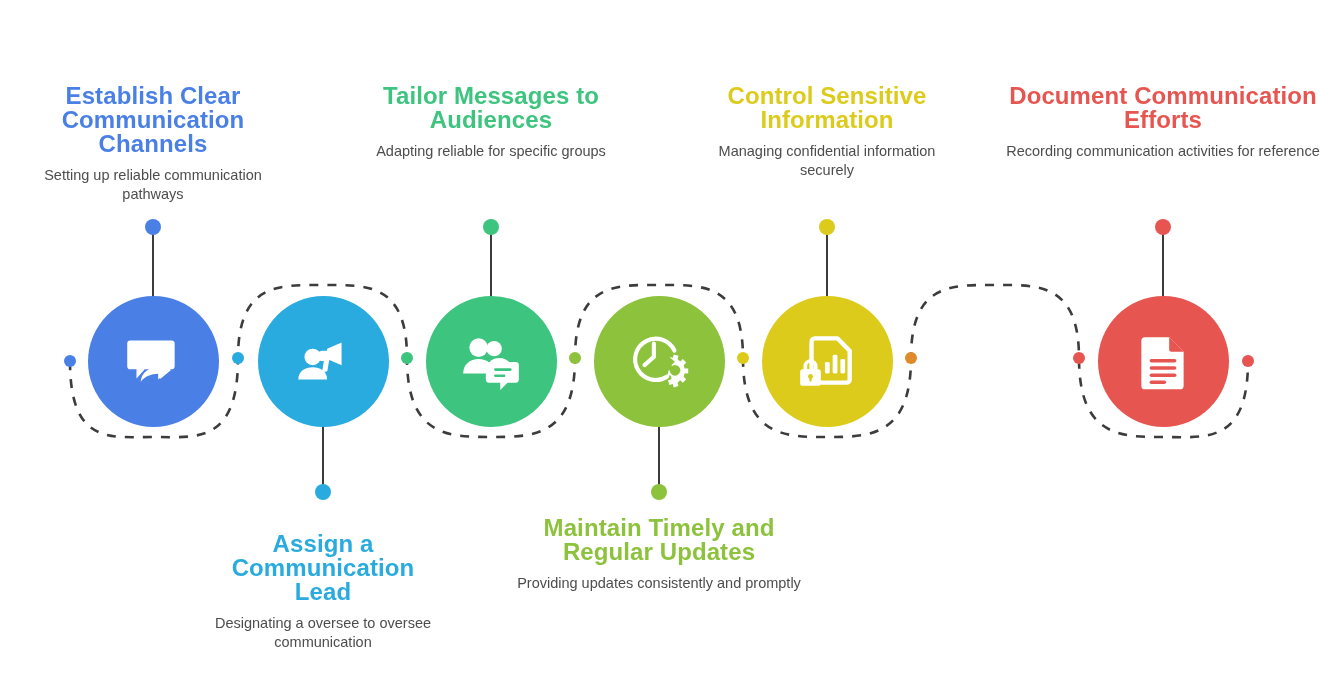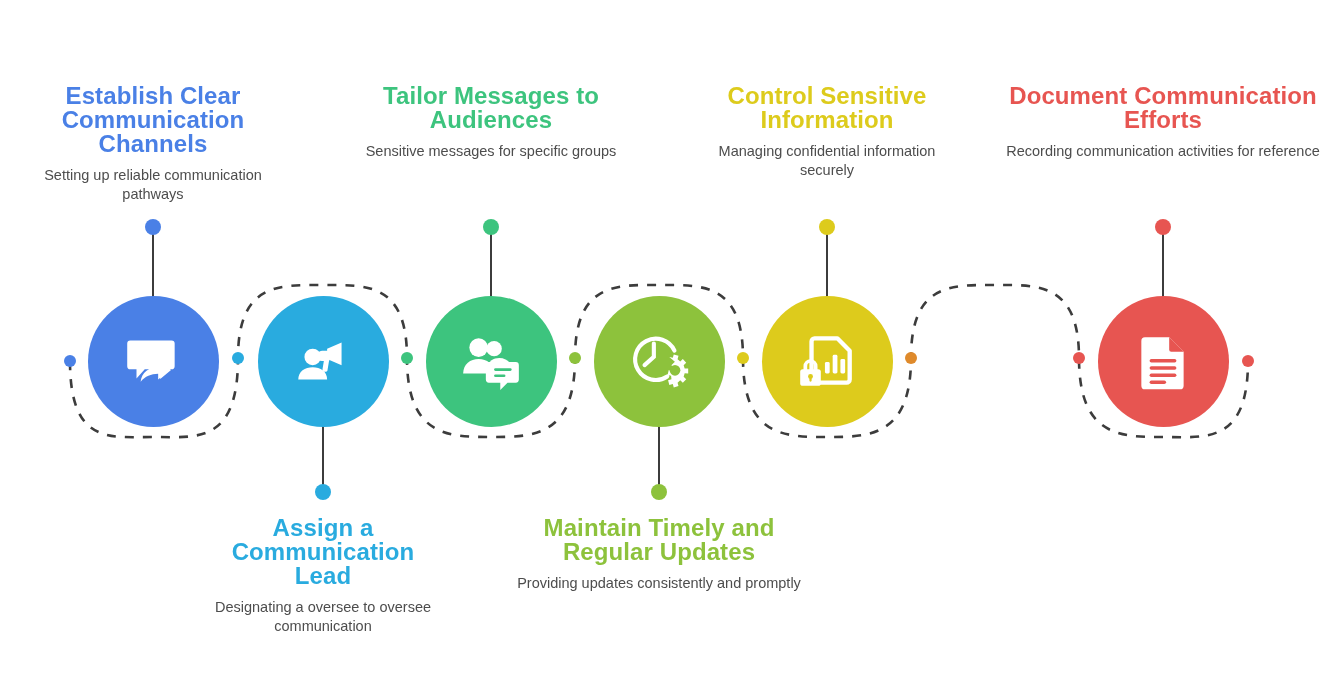--- a/index.html
+++ b/index.html
@@ -161,40 +161,40 @@
       <svg viewBox="0 0 64 64" xmlns="http://www.w3.org/2000/svg">
         <path fill="#ffffff" d="M10 12h40a3 3 0 0 1 3 3v22a3 3 0 0 1-3 3H24l-8 9V40h-6a3 3 0 0 1-3-3V15a3 3 0 0 1 3-3z"></path>
         <path fill="#ffffff" d="M20 52c1-9 8-14 17-14.5v-5.5l11 9-11 9v-5.6c-7 .1-12.6 2.6-17 7.6z"></path>
         <path fill="#ffffff" d="M39 32.2l10.5 8.6L39 49.4l-.2-3.6 6.6-5-6.6-5z"></path>
       </svg>
     </div>
   </div>
 
   <div class="step bottom narrow" style="left:153px;">
     <div class="textblock">
-      <p class="step-title" style="color: rgb(41, 171, 223);">Assign a Communication Lead</p>
+      <p class="step-title" style="color: rgb(41, 171, 223); margin-top: 16px;">Assign a Communication Lead</p>
       <p class="step-desc">Designating a oversee to oversee communication</p>
     </div>
     <div class="stem-dot" style="background: rgb(41, 171, 223);"></div>
     <div class="stem" style="background: rgb(60, 60, 60);"></div>
     <div class="circle" style="background: rgb(41, 171, 223);">
       <svg viewBox="0 0 64 64" xmlns="http://www.w3.org/2000/svg">
         <circle fill="#ffffff" cx="22" cy="28" r="8"></circle>
         <path fill="#ffffff" d="M8 50c0-8 6.5-12 14-12s14 4 14 12z"></path>
         <path fill="#ffffff" d="M36 20l14-6v22l-14-6z"></path>
         <path fill="#ffffff" d="M31 22h7v10h-7a5 5 0 0 1 0-10z"></path>
         <path fill="#ffffff" d="M33 31h5l-1.5 9a2.5 2.5 0 0 1-5 0z"></path>
       </svg>
     </div>
   </div>
 
   <div class="step top wide" style="left:321px;">
     <div class="textblock">
       <p class="step-title" style="color: rgb(61, 196, 126);">Tailor Messages to Audiences</p>
-      <p class="step-desc">Sensitive messages for specific groups</p>
+      <p class="step-desc">Adapting reliable for specific groups</p>
     </div>
     <div class="stem-dot" style="background: rgb(61, 196, 126);"></div>
     <div class="stem" style="background: rgb(60, 60, 60);"></div>
     <div class="circle" style="background: rgb(61, 196, 126);">
       <svg viewBox="0 0 64 64" xmlns="http://www.w3.org/2000/svg">
         <circle fill="#ffffff" cx="20" cy="19" r="9"></circle>
         <path fill="#ffffff" d="M5 44c0-9 7-14 15-14s15 5 15 14z"></path>
         <circle fill="#ffffff" cx="35" cy="20" r="7.5"></circle>
         <path fill="#ffffff" d="M28 38c1.5-6 6.5-9 12-9 6.5 0 12 4 12 11H31z"></path>
         <path fill="#ffffff" d="M30 33h26a3 3 0 0 1 3 3v14a3 3 0 0 1-3 3h-8l-7 7v-7h-11a3 3 0 0 1-3-3V36a3 3 0 0 1 3-3z"></path>

